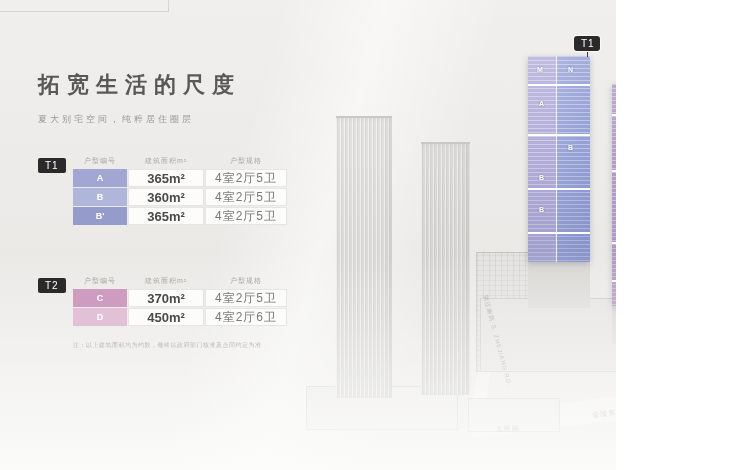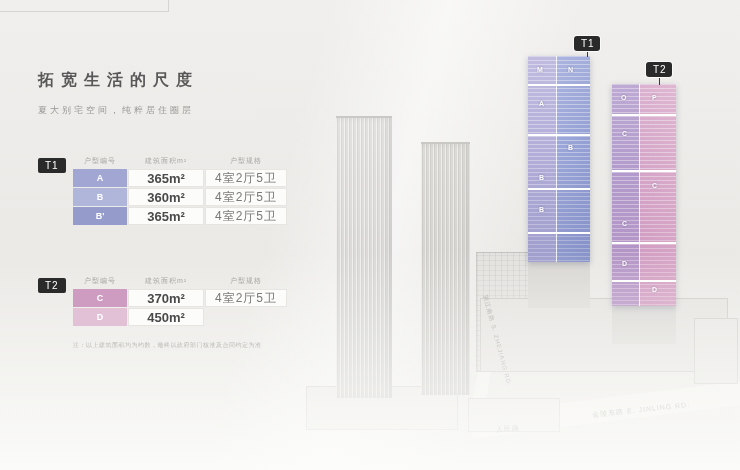--- a/index.html
+++ b/index.html
@@ -1,34 +1,34 @@
 <!DOCTYPE html>
 <html><head>
 <meta charset="utf-8">
 <style>
   * { margin:0; padding:0; box-sizing:border-box; }
   html,body { width:740px; height:470px; }
   body { font-family:"Liberation Sans","DejaVu Sans",sans-serif; }
 
-  .canvas { position:relative; width:740px; height:470px; overflow:hidden;
+  .canvas { position:relative; width:616px; height:470px; overflow:hidden;
             background:#ebeae7; }
 
   .bg-sky { position:absolute; inset:0;
     background:
       linear-gradient(105deg, rgba(255,255,255,0) 38%, rgba(255,255,255,0.55) 52%, rgba(255,255,255,0) 68%),
       linear-gradient(180deg, #f0efed 0%, #eae9e6 55%, #e9e8e5 100%); }
   .bg-ground { position:absolute; left:0; right:0; bottom:0; height:220px;
     background:linear-gradient(180deg, rgba(250,250,248,0) 0%, rgba(251,251,249,0.55) 55%, rgba(253,253,251,0.9) 100%); }
 
   .topline-h { position:absolute; left:0; top:11px; width:168px; height:1px; background:rgba(90,90,90,0.18); }
   .topline-v { position:absolute; left:168px; top:0; width:1px; height:12px; background:rgba(90,90,90,0.18); }
 
   
   .title-block { position:absolute; left:38px; top:70px; }
-  .page-title { font-family:"Liberation Serif","DejaVu Serif",serif; font-size:16px;
+  .page-title { font-family:"Liberation Serif","DejaVu Serif",serif; font-size:22px;
     color:#585858; letter-spacing:7px; font-weight:600; }
   .page-subtitle { margin-top:13px; font-size:9px; color:#9a9996; letter-spacing:3px;font-family:Liberation Serif, serif; }
 
   
   .panel { position:absolute; left:38px; }
   .panel-t1 { top:156px; }
   .panel-t2 { top:276px; }
   .badge { display:inline-block; background:#2a2a2a; color:#fff; font-size:10px;
     line-height:15px; padding:0 7px; border-radius:2px; letter-spacing:1px; }
   .panel .badge { position:absolute; left:0; top:2px; }
@@ -226,19 +226,20 @@
         <span class="th c-spec">户型规格</span>
       </div>
       <div class="trow">
         <span class="td c-unit unit uC">C</span>
         <span class="td c-area area">370m²</span>
         <span class="td c-spec spec">4室2厅5卫</span>
       </div>
       <div class="trow">
         <span class="td c-unit unit uD">D</span>
         <span class="td c-area area">450m²</span>
+        <span class="td c-spec spec">4室2厅6卫</span>
       </div>
     </div>
   </div>
 
   <div class="footnote">注：以上建筑面积均为约数，最终以政府部门核准及合同约定为准</div>
 
 </div>
 
 </body></html>

